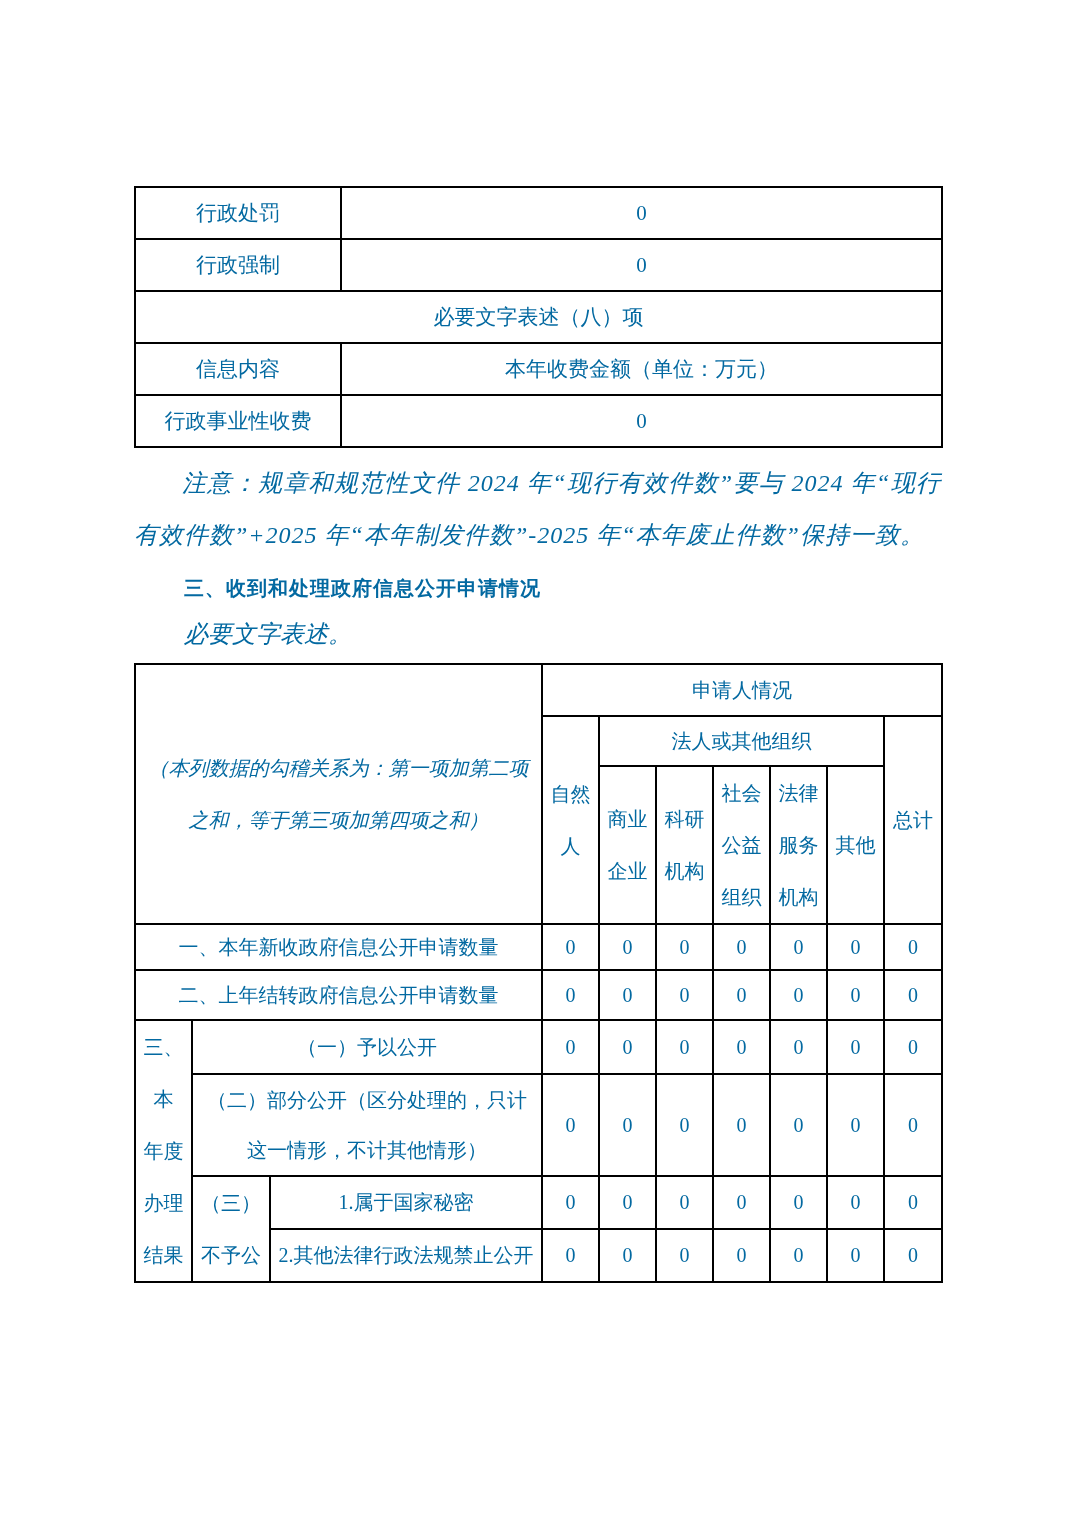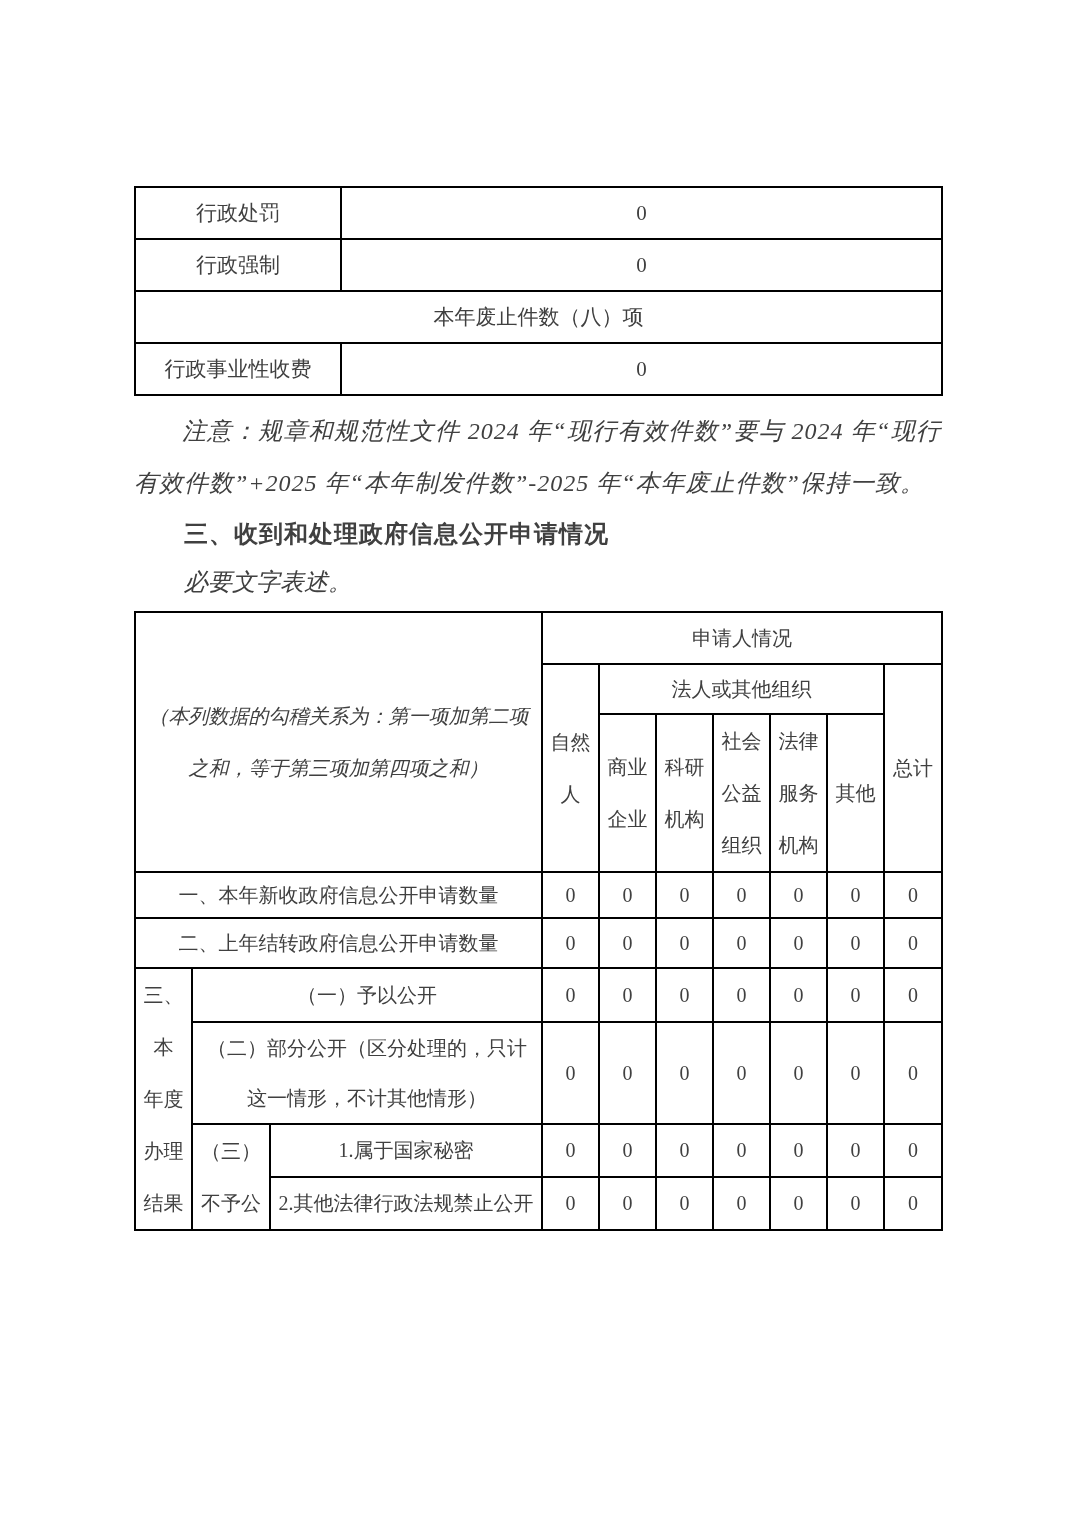--- a/index.html
+++ b/index.html
@@ -1,21 +1,21 @@
 <!DOCTYPE html>
 <html><head>
 <meta charset="utf-8">
 <style>
   * { margin:0; padding:0; box-sizing:border-box; }
   html, body { background:#ffffff; }
   .page {
     position:relative;
     width:1074px; height:1352px;
     background:#ffffff;
-    color:#404040;
+    color:#0369a1;
     font-family:"Liberation Serif","DejaVu Serif",serif;
     overflow:hidden;
   }
   .content { position:absolute; left:134px; top:0; width:807px; }
 
   table { border-collapse:collapse; table-layout:fixed; width:807px; }
   td { border:2px solid #000; text-align:center; vertical-align:middle; padding:0 4px; }
 
   
   .t1 { margin-top:186px; font-size:21px; }
@@ -28,23 +28,23 @@
     margin-top:9px;
     font-size:24px;
     line-height:52px;
     text-align:justify;
     text-indent:2em;
     letter-spacing:1px;
   }
   .heading {
     margin-top:4px;
     padding-left:50px;
-    font-family:Liberation Mono, monospace;
+    font-family:Liberation Sans, sans-serif;
     font-weight:bold;
-    font-size:24px;
+    font-size:20px;
     line-height:46px;
     letter-spacing:1px;
   }
   .intro {
     padding-left:50px;
     font-size:24px;
     line-height:46px;
   }
 
   
@@ -83,21 +83,25 @@
       <tbody>
           <tr>
         <td>行政处罚</td>
         <td>0</td>
       </tr>
       <tr>
         <td>行政强制</td>
         <td>0</td>
       </tr>
       <tr>
-        <td colspan="2">本年废止件数（八）项</td>
+        <td colspan="2">必要文字表述（八）项</td>
+      </tr>
+      <tr>
+        <td>信息内容</td>
+        <td>本年收费金额（单位：万元）</td>
       </tr>
       <tr>
         <td>行政事业性收费</td>
         <td>0</td>
       </tr>
     </tbody>
       </table>
 
     <p class="note kai">注意：规章和规范性文件 2024 年“现行有效件数”要与 2024 年“现行有效件数”+2025 年“本年制发件数”-2025 年“本年废止件数”保持一致。</p>
 

